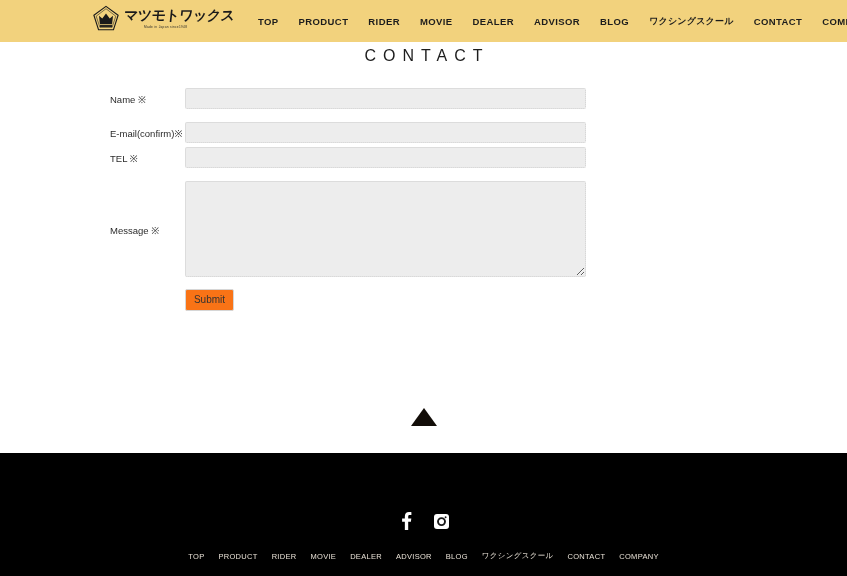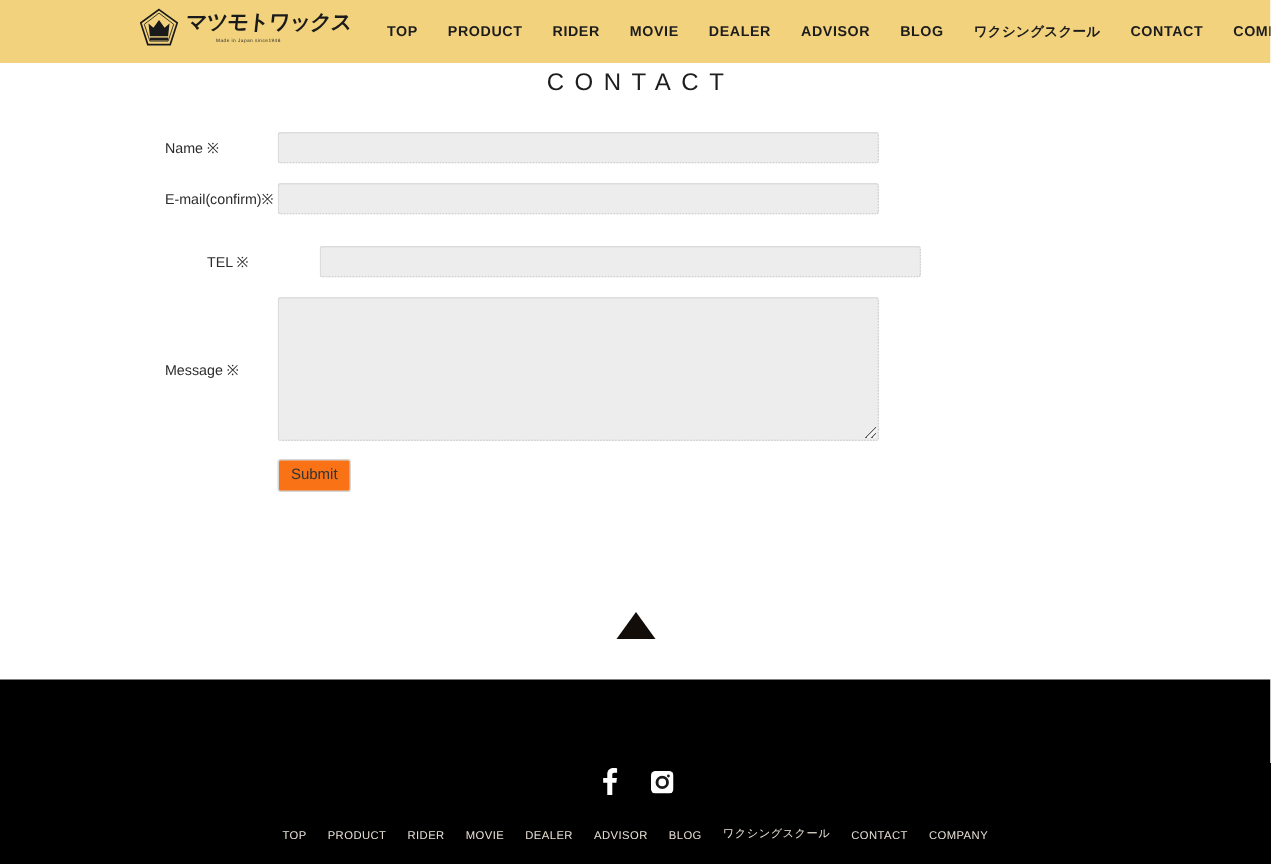--- a/index.html
+++ b/index.html
@@ -320,28 +320,28 @@
     <div class="form">
 
       <div class="form-row" style="margin-bottom:13px;">
         <div class="form-label">Name ※</div>
         <div class="field-col">
           <input class="txt-input" type="text" placeholder="" style="">
         </div>
       </div>
 
 
-      <div class="form-row" style="margin-bottom:21px;">
+      <div class="form-row" style="margin-bottom:4px;">
         <div class="form-label">E-mail(confirm)※</div>
         <div class="field-col">
           <input class="txt-input" type="text" placeholder="" style="">
         </div>
       </div>
 
-      <div class="form-row" style="margin-bottom:13px;padding-left:28px;">
+      <div class="form-row" style="margin-bottom:13px;">
         <div class="form-label">TEL ※</div>
         <div class="field-col">
           <input class="txt-input" type="text" placeholder="" style="">
         </div>
       </div>
 
       <div class="form-row" style="margin-bottom:12px;">
         <div class="form-label">Message ※</div>
         <div class="field-col">
           <textarea class="txt-area" placeholder="" style=""></textarea>

